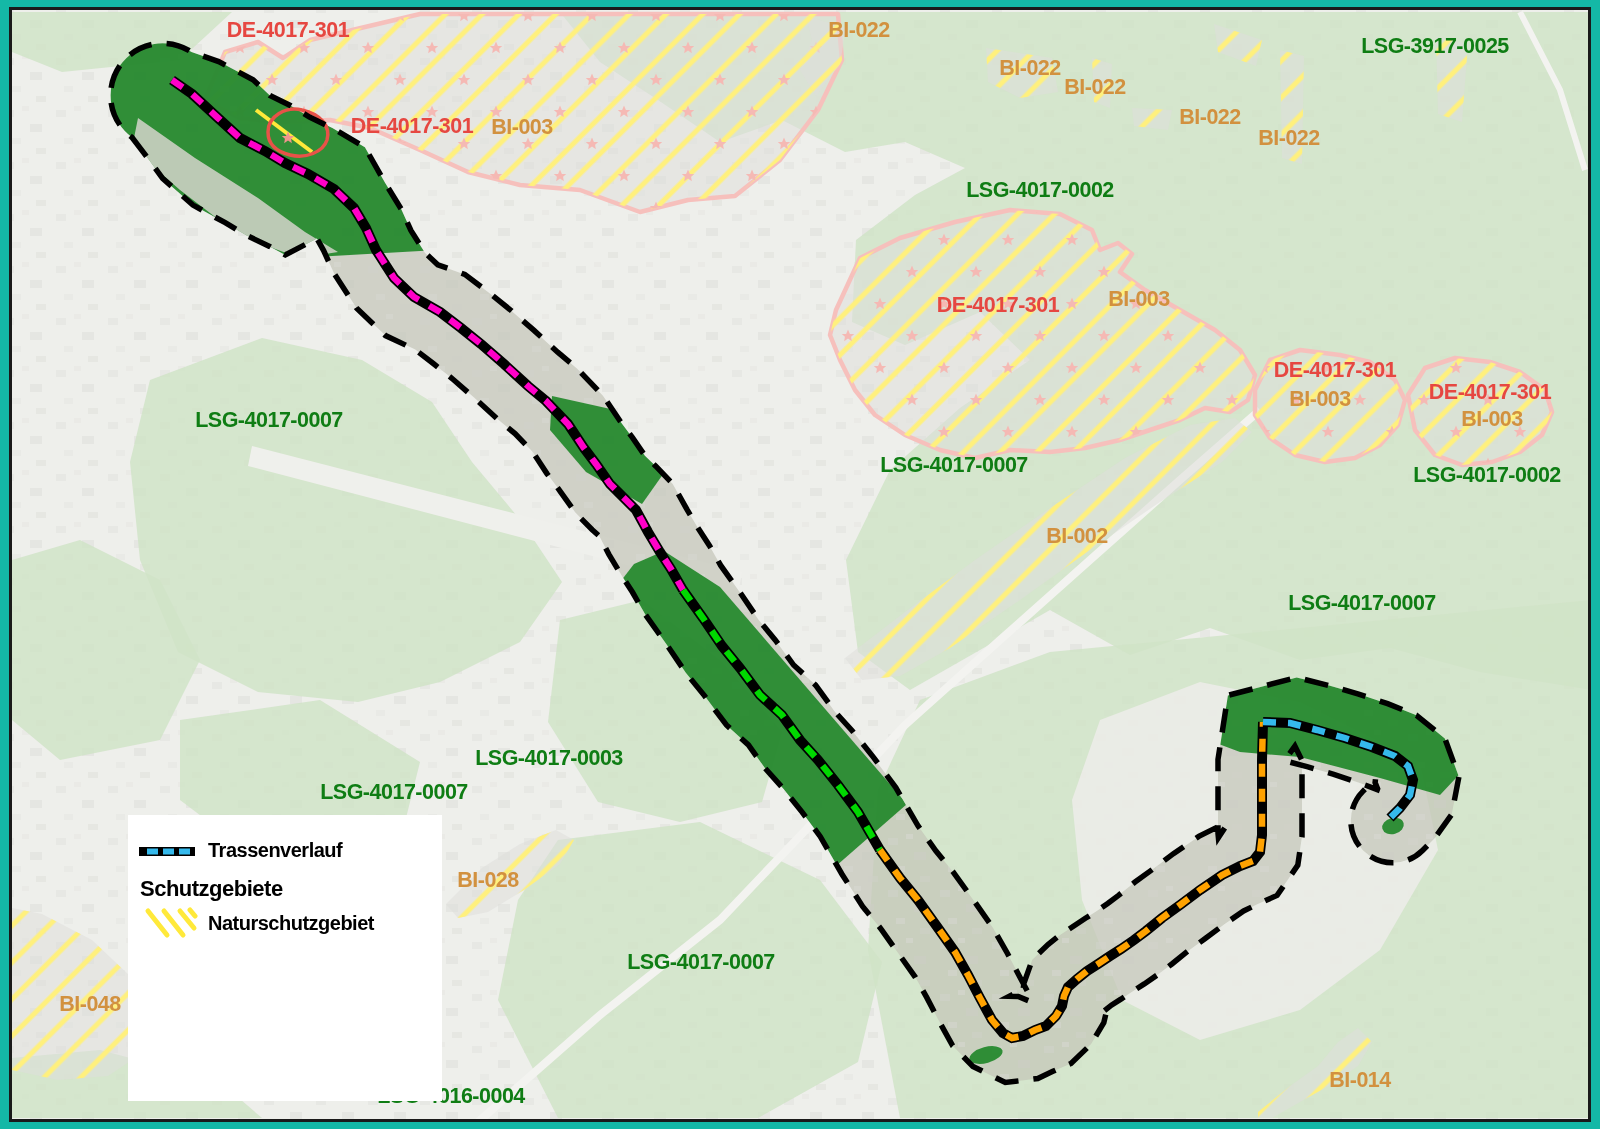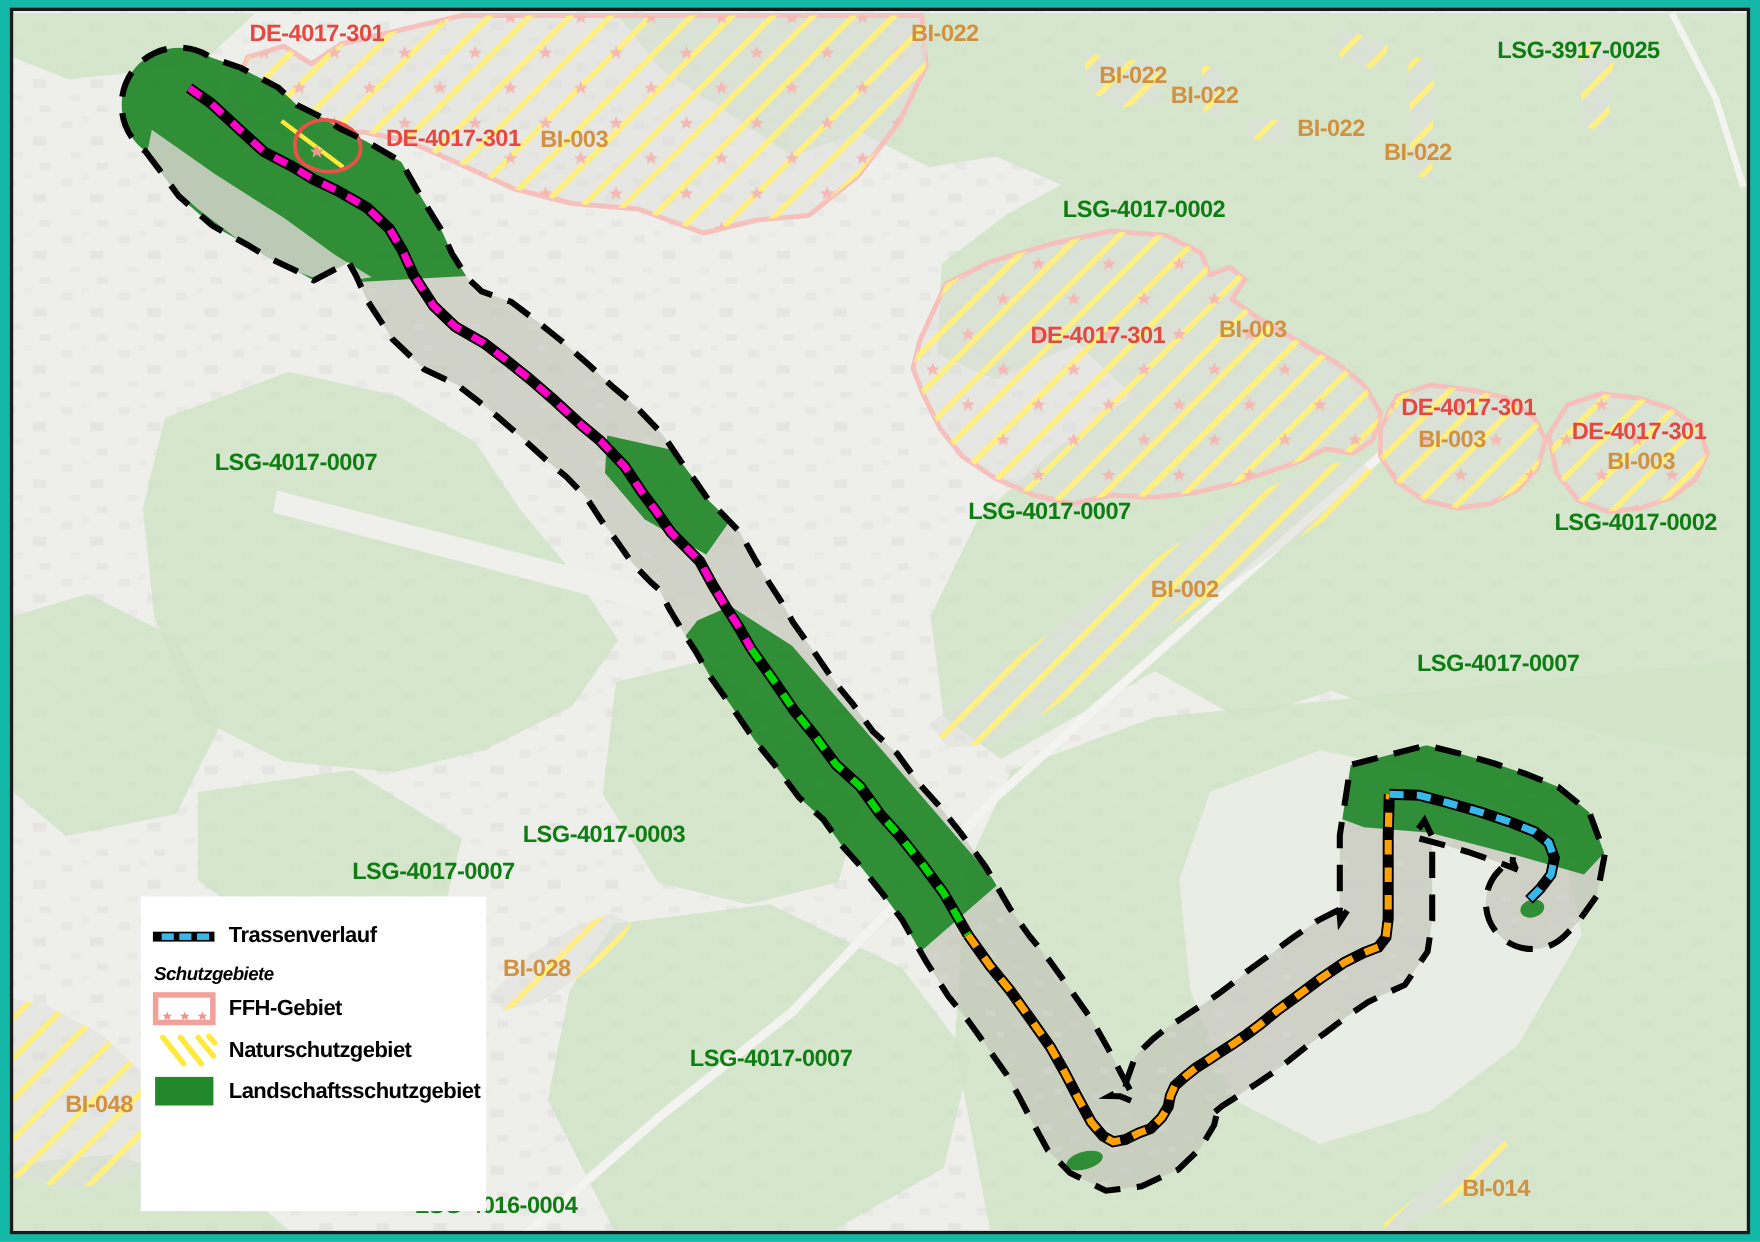--- a/index.html
+++ b/index.html
@@ -3,21 +3,21 @@
 <meta charset="utf-8">
 <style>
   html,body{margin:0;padding:0;background:#ffffff;}
   .stage{position:relative;width:1600px;height:1129px;background:#14b8a6;overflow:hidden;
          font-family:"Liberation Sans",sans-serif;}
   #map-svg{position:absolute;left:0;top:0;}
   .legend{position:absolute;left:128px;top:815px;width:314px;height:286px;background:#ffffff;
           box-sizing:border-box;padding:20px 12px 8px 10px;z-index:5;}
   .lrow{display:flex;align-items:center;gap:10px;margin:4px 0;}
   .lrow .lbl{font-size:20px;font-weight:700;color:#000;letter-spacing:-0.5px;white-space:nowrap;}
-  .lhead{font-size:17px;font-weight:700;color:#000;margin:14px 0 4px 2px;letter-spacing:-0.5px;font-style:italic;}
+  .lhead{font-size:22px;font-weight:700;color:#000;margin:14px 0 4px 2px;letter-spacing:-0.5px;}
   .sw{flex:0 0 auto;display:block;}
 </style>
 </head>
 <body>
 
 <div class="stage">
 
 <svg id="map-svg" width="1600" height="1129" viewBox="0 0 1600 1129" xmlns="http://www.w3.org/2000/svg">
   <defs>
     <pattern id="specks" width="52" height="52" patternUnits="userSpaceOnUse">
@@ -185,41 +185,24 @@
       <rect x="1" y="4" width="56" height="9" fill="#000"></rect>
       <rect x="9" y="5.5" width="11" height="6" fill="#35b9ec"></rect>
       <rect x="25" y="5.5" width="11" height="6" fill="#35b9ec"></rect>
       <rect x="41" y="5.5" width="11" height="6" fill="#35b9ec"></rect>
     </svg>
     <span class="lbl">Trassenverlauf</span>
   </div>
   <div class="lhead">Schutzgebiete</div>
   <div class="lrow">
     <svg class="sw" width="60" height="34">
-      <rect x="3.5" y="4.5" width="52" height="25" fill="#ffffff" stroke-width="5" stroke="#f2a09a"></rect>
-      <g fill="#f0958e">
-        <path d="M0,-4.5 L1.3,-1.4 L4.3,-1.4 L2.1,0.6 L2.6,3.7 L0,1.7 L-2.6,3.7 L-2.1,0.6 L-4.3,-1.4 L-1.3,-1.4 Z" transform="translate(14,24)"></path>
-        <path d="M0,-4.5 L1.3,-1.4 L4.3,-1.4 L2.1,0.6 L2.6,3.7 L0,1.7 L-2.6,3.7 L-2.1,0.6 L-4.3,-1.4 L-1.3,-1.4 Z" transform="translate(30,24)"></path>
-        <path d="M0,-4.5 L1.3,-1.4 L4.3,-1.4 L2.1,0.6 L2.6,3.7 L0,1.7 L-2.6,3.7 L-2.1,0.6 L-4.3,-1.4 L-1.3,-1.4 Z" transform="translate(46,24)"></path>
-      </g>
-    </svg>
-    <span class="lbl">FFH-Gebiet</span>
-  </div>
-  <div class="lrow">
-    <svg class="sw" width="60" height="34">
       <g stroke-width="5" stroke-linecap="round" fill="none" stroke="#ffe93a">
         <line x1="10" y1="5" x2="29" y2="29"></line>
         <line x1="26" y1="5" x2="45" y2="29"></line>
         <line x1="42" y1="5" x2="56" y2="22"></line>
         <line x1="52" y1="4" x2="57" y2="10"></line>
       </g>
     </svg>
     <span class="lbl">Naturschutzgebiet</span>
   </div>
-  <div class="lrow">
-    <svg class="sw" width="60" height="32">
-      <rect x="3" y="3" width="53" height="26" fill="#22882a"></rect>
-    </svg>
-    <span class="lbl">Landschaftsschutzgebiet</span>
-  </div>
 </div>
 
 </div>
 
 </body></html>

